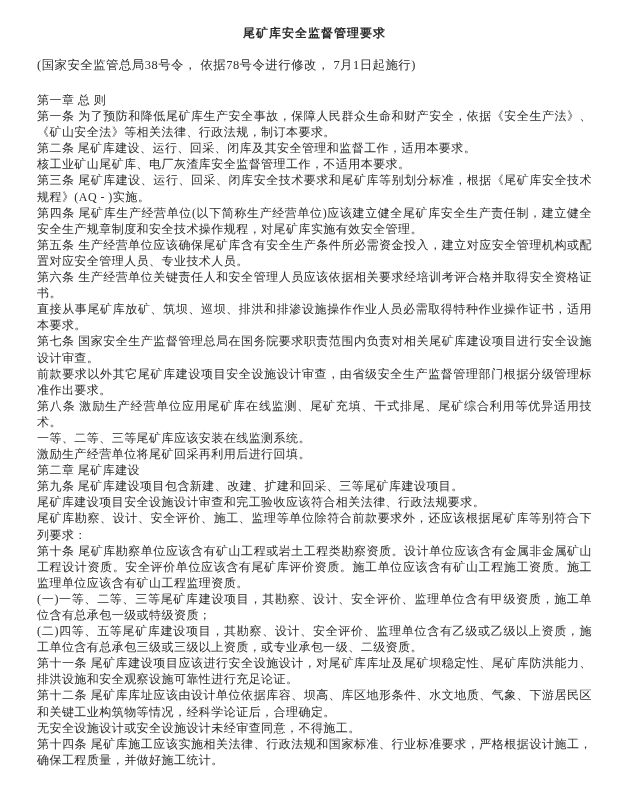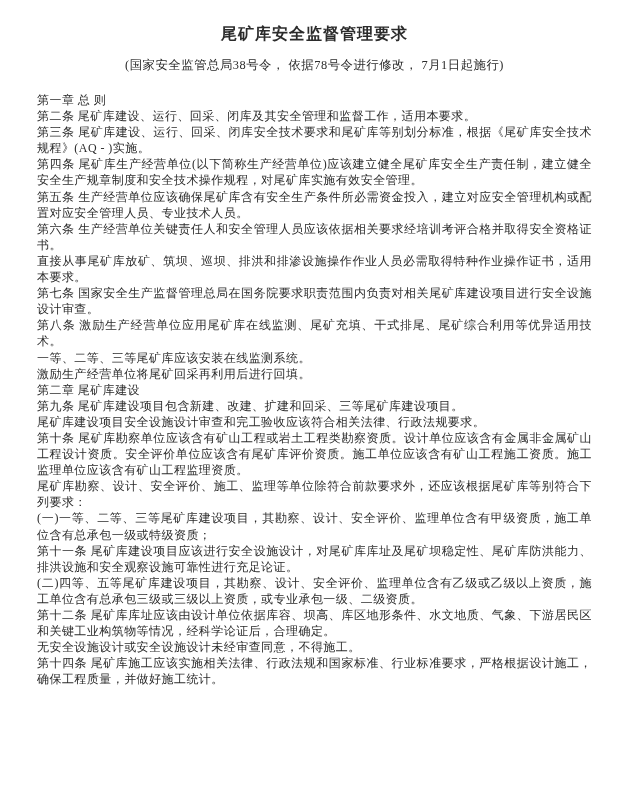--- a/index.html
+++ b/index.html
@@ -15,30 +15,29 @@
     background: var(--page-bg, #ffffff);
     box-sizing: border-box;
     padding: 24px 36px 0 37px;
     overflow: hidden;
     font-family: "Liberation Serif", "DejaVu Serif", serif;
     color: var(--text-color, #2b2b2b);
     -webkit-font-smoothing: antialiased;
   }
   .doc-title {
     margin: 0;
-    font-size: 16px;
+    font-size: 12px;
     font-weight: bold;
     text-align: center;
     line-height: 19px;
     letter-spacing: 1px;
   }
   .doc-subtitle {
     margin: 14px 0 3px 0;
     font-size: 12.4px;
-    text-align: center;
     line-height: 17px;
     letter-spacing: 0.5px;
   }
   .doc-body {
     margin-top: 18px;
     font-family: Liberation Serif, serif;
   }
   .doc-body p {
     margin: 0;
     font-size: 12px;
@@ -49,35 +48,38 @@
   }
 </style>
 </head>
 <body>
 
 <div class="page" style="--page-bg: #ffffff; --text-color: #2b2b2b;">
   <h1 class="doc-title">尾矿库安全监督管理要求</h1>
   <p class="doc-subtitle">(国家安全监管总局38号令， 依据78号令进行修改， 7月1日起施行)</p>
   <div class="doc-body">
       <p>第一章 总 则</p>
+      <p>第一条 为了预防和降低尾矿库生产安全事故，保障人民群众生命和财产安全，依据《安全生产法》、《矿山安全法》等相关法律、行政法规，制订本要求。</p>
       <p>第二条 尾矿库建设、运行、回采、闭库及其安全管理和监督工作，适用本要求。</p>
+      <p>核工业矿山尾矿库、电厂灰渣库安全监督管理工作，不适用本要求。</p>
       <p>第三条 尾矿库建设、运行、回采、闭库安全技术要求和尾矿库等别划分标准，根据《尾矿库安全技术规程》(AQ - )实施。</p>
       <p>第四条 尾矿库生产经营单位(以下简称生产经营单位)应该建立健全尾矿库安全生产责任制，建立健全安全生产规章制度和安全技术操作规程，对尾矿库实施有效安全管理。</p>
       <p>第五条 生产经营单位应该确保尾矿库含有安全生产条件所必需资金投入，建立对应安全管理机构或配置对应安全管理人员、专业技术人员。</p>
       <p>第六条 生产经营单位关键责任人和安全管理人员应该依据相关要求经培训考评合格并取得安全资格证书。</p>
       <p>直接从事尾矿库放矿、筑坝、巡坝、排洪和排渗设施操作作业人员必需取得特种作业操作证书，适用本要求。</p>
       <p>第七条 国家安全生产监督管理总局在国务院要求职责范围内负责对相关尾矿库建设项目进行安全设施设计审查。</p>
+      <p>前款要求以外其它尾矿库建设项目安全设施设计审查，由省级安全生产监督管理部门根据分级管理标准作出要求。</p>
       <p>第八条 激励生产经营单位应用尾矿库在线监测、尾矿充填、干式排尾、尾矿综合利用等优异适用技术。</p>
       <p>一等、二等、三等尾矿库应该安装在线监测系统。</p>
       <p>激励生产经营单位将尾矿回采再利用后进行回填。</p>
       <p>第二章 尾矿库建设</p>
       <p>第九条 尾矿库建设项目包含新建、改建、扩建和回采、三等尾矿库建设项目。</p>
       <p>尾矿库建设项目安全设施设计审查和完工验收应该符合相关法律、行政法规要求。</p>
+      <p>尾矿库勘察、设计、安全评价、施工、监理等单位除符合前款要求外，还应该根据尾矿库等别符合下列要求：</p>
       <p>第十条 尾矿库勘察单位应该含有矿山工程或岩土工程类勘察资质。设计单位应该含有金属非金属矿山工程设计资质。安全评价单位应该含有尾矿库评价资质。施工单位应该含有矿山工程施工资质。施工监理单位应该含有矿山工程监理资质。</p>
-      <p>尾矿库勘察、设计、安全评价、施工、监理等单位除符合前款要求外，还应该根据尾矿库等别符合下列要求：</p>
       <p>(一)一等、二等、三等尾矿库建设项目，其勘察、设计、安全评价、监理单位含有甲级资质，施工单位含有总承包一级或特级资质；</p>
+      <p>(二)四等、五等尾矿库建设项目，其勘察、设计、安全评价、监理单位含有乙级或乙级以上资质，施工单位含有总承包三级或三级以上资质，或专业承包一级、二级资质。</p>
       <p>第十一条 尾矿库建设项目应该进行安全设施设计，对尾矿库库址及尾矿坝稳定性、尾矿库防洪能力、排洪设施和安全观察设施可靠性进行充足论证。</p>
-      <p>(二)四等、五等尾矿库建设项目，其勘察、设计、安全评价、监理单位含有乙级或乙级以上资质，施工单位含有总承包三级或三级以上资质，或专业承包一级、二级资质。</p>
       <p>第十二条 尾矿库库址应该由设计单位依据库容、坝高、库区地形条件、水文地质、气象、下游居民区和关键工业构筑物等情况，经科学论证后，合理确定。</p>
       <p>无安全设施设计或安全设施设计未经审查同意，不得施工。</p>
       <p>第十四条 尾矿库施工应该实施相关法律、行政法规和国家标准、行业标准要求，严格根据设计施工，确保工程质量，并做好施工统计。</p>
     </div>
 </div>
 
 </body></html>

